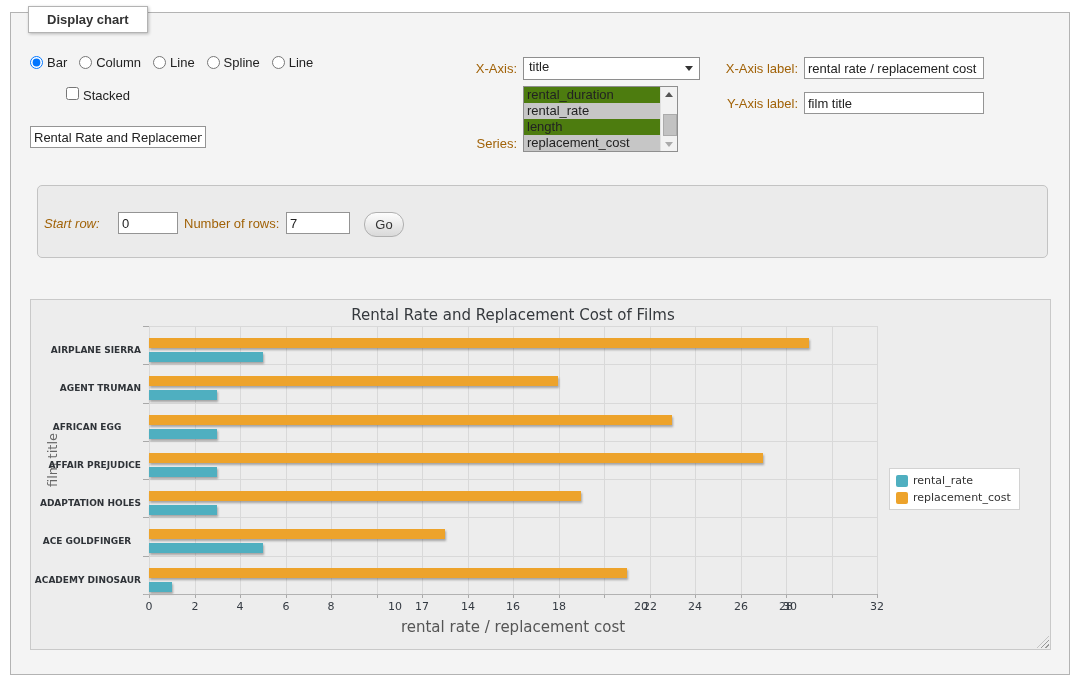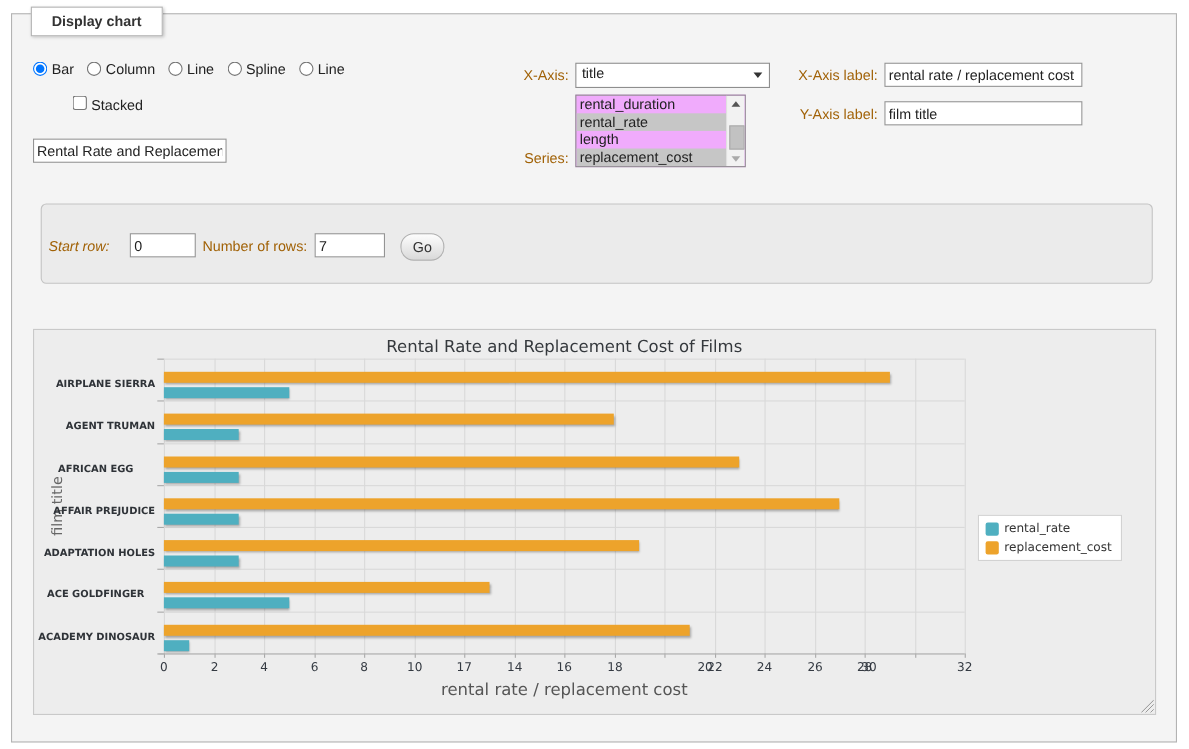--- a/index.html
+++ b/index.html
@@ -22,21 +22,21 @@
   .lbl{color:#a16207;}
   .r{text-align:right;}
 
   #title-input{left:30px;top:126px;width:168px;}
   #xaxis-lbl{left:400px;top:61px;width:117px;}
   #xaxis-select{left:523px;top:57px;width:152px;height:20px;background:#fff;border:1px solid #8e8e8e;
                 padding:1px 18px 0 5px;cursor:default;}
   #xaxis-select .arrow{position:absolute;right:6px;top:8px;width:0;height:0;
                 border-left:4px solid transparent;border-right:4px solid transparent;border-top:5px solid #333;}
   #series-lbl{left:400px;top:136px;width:117px;}
-  #series-list{left:523px;top:86px;width:153px;height:64px;background:#f0abfc;border:1px solid #8e8e8e;overflow:hidden;}
+  #series-list{left:523px;top:86px;width:153px;height:64px;background:#4d7c0f;border:1px solid #8e8e8e;overflow:hidden;}
   .list-item{height:16px;line-height:16px;padding:0 3px;white-space:nowrap;width:130px;}
   .list-item.selected{background:#c6c6c6;}
   #list-scrollbar{position:absolute;right:0;top:0;width:16px;height:64px;background:#f2f2f2;border-left:1px solid #e0e0e0;}
   .sb-btn{position:absolute;left:0;width:16px;height:14px;display:flex;align-items:center;justify-content:center;}
   .sb-tri-up{width:0;height:0;border-left:4px solid transparent;border-right:4px solid transparent;border-bottom:5px solid #555;}
   .sb-tri-dn{width:0;height:0;border-left:4px solid transparent;border-right:4px solid transparent;border-top:5px solid #aaa;}
   #sb-thumb{position:absolute;left:2px;top:27px;width:12px;height:20px;background:#c2c2c2;border:1px solid #ababab;}
 
   #xlabel-lbl{left:680px;top:61px;width:118px;}
   #xlabel-input{left:804px;top:57px;width:172px;}
@@ -211,21 +211,21 @@
       <div class="xtick-label" style="left: 103px;">0</div>
       <div class="abs xtick" style="position: absolute; left: 164px;"></div>
       <div class="xtick-label" style="left: 149px;">2</div>
       <div class="abs xtick" style="position: absolute; left: 209px;"></div>
       <div class="xtick-label" style="left: 194px;">4</div>
       <div class="abs xtick" style="position: absolute; left: 255px;"></div>
       <div class="xtick-label" style="left: 240px;">6</div>
       <div class="abs xtick" style="position: absolute; left: 300px;"></div>
       <div class="xtick-label" style="left: 285px;">8</div>
       <div class="abs xtick" style="position: absolute; left: 346px;"></div>
-      <div class="xtick-label" style="left: 331px; text-align: center;">10</div>
+      <div class="xtick-label" style="left: 349px; text-align: center;">10</div>
       <div class="abs xtick" style="position: absolute; left: 391px;"></div>
       <div class="xtick-label" style="left: 376px;">17</div>
       <div class="abs xtick" style="position: absolute; left: 437px;"></div>
       <div class="xtick-label" style="left: 422px;">14</div>
       <div class="abs xtick" style="position: absolute; left: 482px;"></div>
       <div class="xtick-label" style="left: 467px;">16</div>
       <div class="abs xtick" style="position: absolute; left: 528px;"></div>
       <div class="xtick-label" style="left: 513px;">18</div>
       <div class="abs xtick" style="position: absolute; left: 573px;"></div>
       <div class="xtick-label" style="left: 558px; margin-left: 37px;">20</div>

